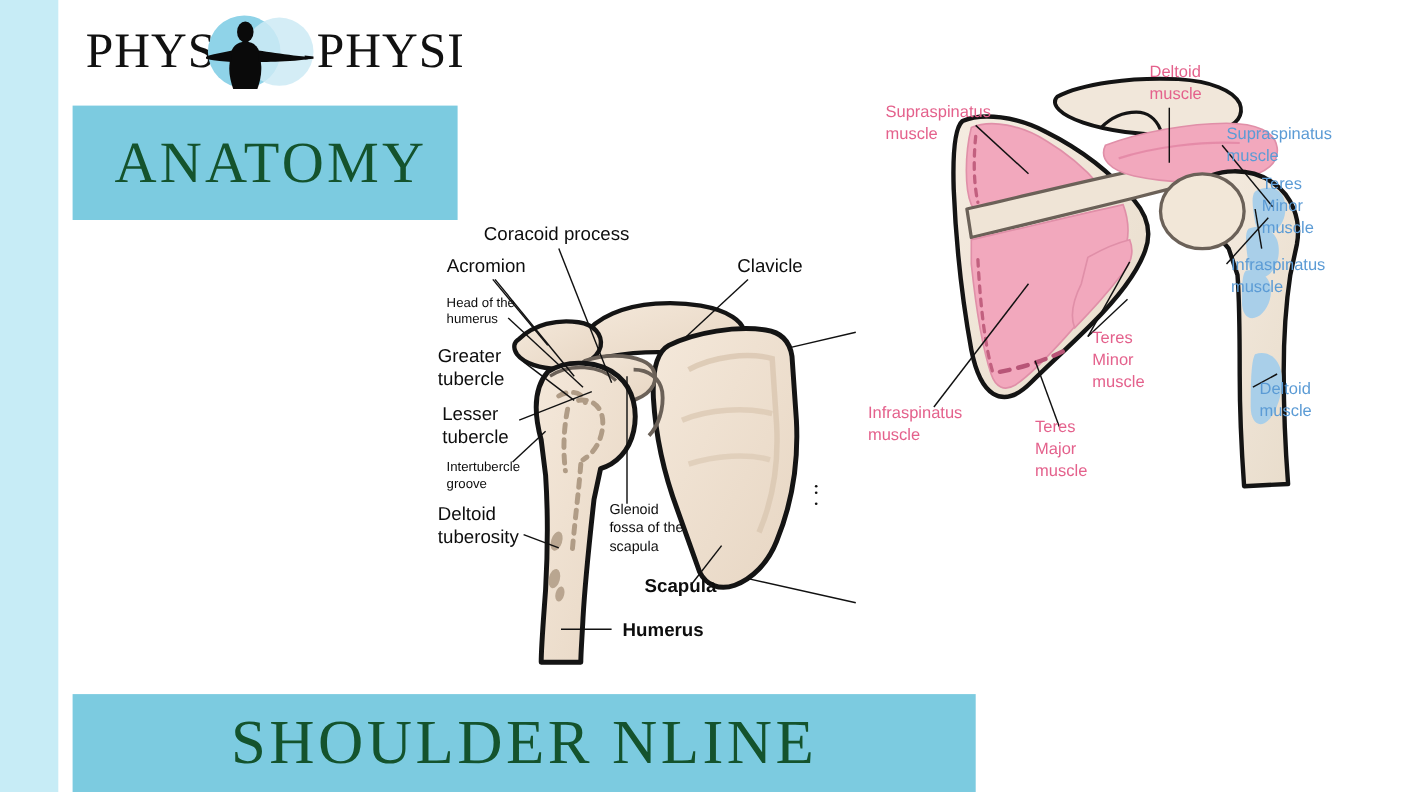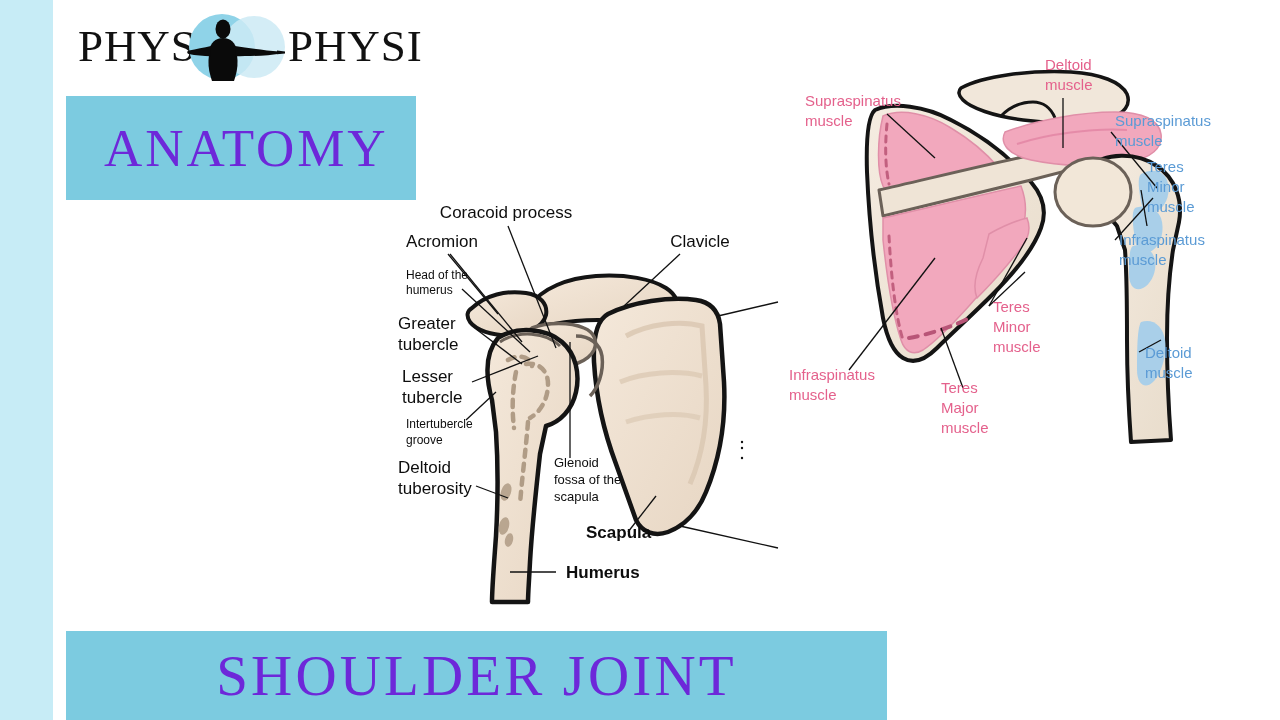--- a/index.html
+++ b/index.html
@@ -14,21 +14,21 @@
   
   .left-strip{
     position:absolute;left:0;top:0;width:53px;height:720px;
     background:#c7ecf6;
   }
 
   
   .banner{
     position:absolute;
     background:#7ccbe0;
-    color:#6d28d9;
+    color:#14532d;
     font-family:"Liberation Serif", serif;
     display:flex;align-items:center;justify-content:center;
     letter-spacing:0.055em;
     font-weight:400;
   }
   .banner-anatomy{
     left:66px;top:96px;width:350px;height:104px;
     font-size:53px;
     justify-content:flex-start;padding-left:38px;
     box-sizing:border-box;
@@ -82,21 +82,21 @@
           <path d="M29 34 C 22 35.5 14 37.2 7 38.6 C 5 39 4.6 41.4 6.6 41.9 C 13.6 43.3 21.6 44 28.6 44.3 Z"></path>
           <path d="M53 34 C 62 35.4 74 37 85 38.4 L 97 39.6 C 99.4 39.9 99.6 41.3 97.6 41.8 L 86 43.2 C 74 44 62 44.3 53.4 44.3 Z"></path>
           <path d="M95 38.4 L 103 39.4 L 103 41.4 L 95 42.2 Z"></path>
         </g>
       </svg>
     </div>
   </div>
 
   <div class="banner banner-anatomy">ANATOMY</div>
 
-  <div class="banner banner-title">SHOULDER JOINT</div>
+  <div class="banner banner-title">SHOULDER NLINE</div>
 
   <div class="diagram dg-left">
     <svg viewBox="0 0 400 410" width="400" height="410">
       <defs>
         <linearGradient id="boneShade" x1="0" y1="0" x2="1" y2="1">
           <stop offset="0%" stop-color="#f4e8da"></stop>
           <stop offset="100%" stop-color="#e7d6c3"></stop>
         </linearGradient>
       </defs>
 

